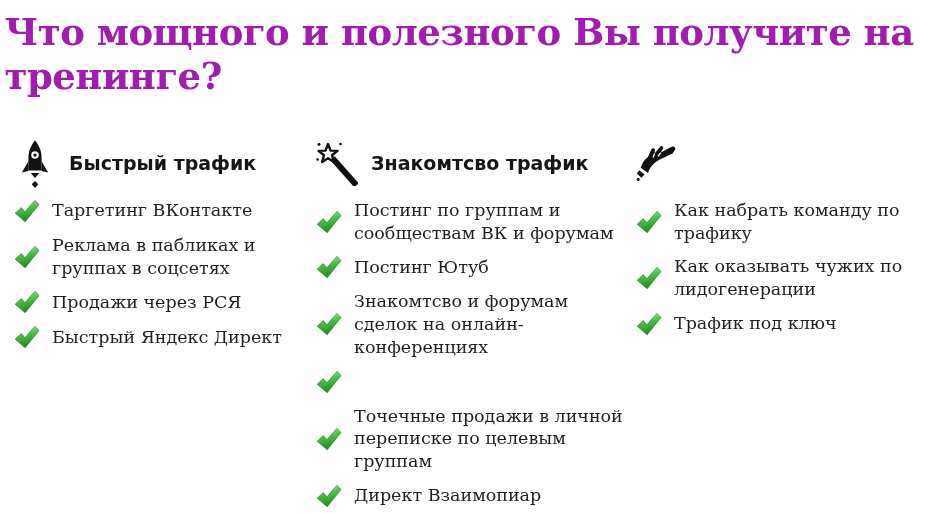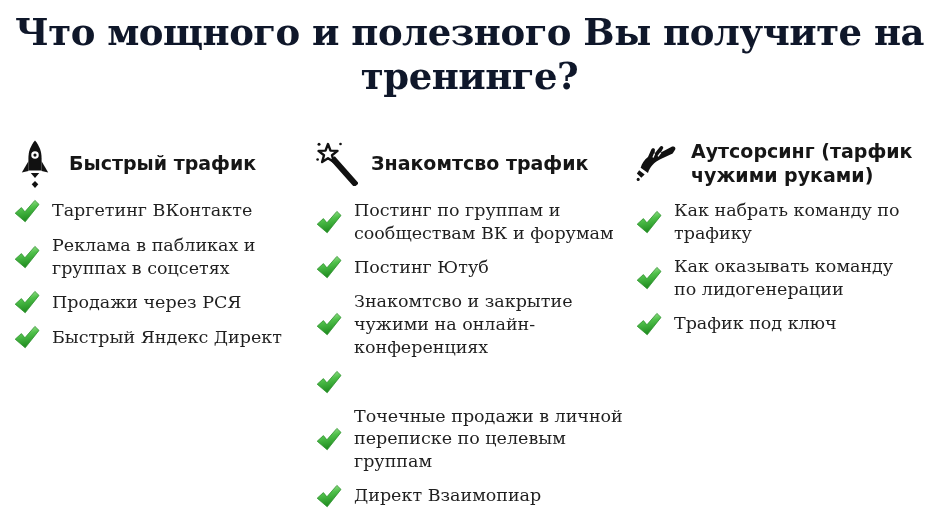--- a/index.html
+++ b/index.html
@@ -4,26 +4,25 @@
 <style>
   * { margin: 0; padding: 0; box-sizing: border-box; }
   html, body { width: 939px; height: 514px; background: #ffffff; overflow: hidden; }
   body { font-family: "DejaVu Serif", serif; }
 
   .page { width: 939px; height: 514px; background: #fff; }
 
   .page-heading {
     margin: 10px auto 16px auto;
     max-width: 930px;
-    text-align: center;
     font-family: "DejaVu Serif", serif;
     font-weight: bold;
     font-size: 37px;
     line-height: 1.2;
-    color: #0f172a;
+    color: #a21caf;
     letter-spacing: -0.5px;
   }
 
   .columns {
     display: flex;
     padding: 0 14px;
     margin-top: 38px;
     gap: 2px;
   }
   .col { flex: 0 0 auto; }
@@ -219,21 +218,21 @@
         <defs>
           <linearGradient id="cg" x1="0" y1="0" x2="0.25" y2="1">
             <stop offset="0" stop-color="#b9eda7"></stop>
             <stop offset="0.45" stop-color="#4fc04a"></stop>
             <stop offset="1" stop-color="#1f8c1f"></stop>
           </linearGradient>
         </defs>
         <path d="M1.2,14.2 L7.4,8.6 L10.9,12.8 L20.9,1.4 L25,5.4 L11.2,22.8 Z" fill="url(#cg)" stroke="#2c8f2c" stroke-width="0.8" stroke-linejoin="round"></path>
       </svg>
     </span>
-    <span class="item-text">Знакомтсво и закрытие чужими на онлайн-конференциях</span>
+    <span class="item-text">Знакомтсво и форумам сделок на онлайн-конференциях</span>
   </li>
           <li class="item">
     <span class="check">
       <svg viewBox="0 0 26 24" xmlns="http://www.w3.org/2000/svg">
         <defs>
           <linearGradient id="cg" x1="0" y1="0" x2="0.25" y2="1">
             <stop offset="0" stop-color="#b9eda7"></stop>
             <stop offset="0.45" stop-color="#4fc04a"></stop>
             <stop offset="1" stop-color="#1f8c1f"></stop>
           </linearGradient>
@@ -283,21 +282,20 @@
               <path d="M41,5 C42.5,2.5 39.5,0.5 37,2 L26,8 L28.5,3.5 C29.3,1.6 26.5,0.2 25.2,1.8 L19.5,9 L19.8,5 C19.8,3 16.8,2.8 16,4.8 L12.5,12.5 C8.5,15.5 6,19.5 4.8,24 L12.5,29.5 C14.5,23 19,18 25.5,15 L38.5,9 Z"></path>
               <path d="M3.2,26.5 L9,31 L5.5,34.5 L0.8,30 Z"></path>
               <circle cx="2.2" cy="36.2" r="1.6"></circle>
             </g>
             <g stroke="#ffffff" stroke-width="1.4">
               <line x1="26" y1="8" x2="23" y2="12"></line>
               <line x1="19.5" y1="9" x2="17.8" y2="13.2"></line>
             </g>
           </svg>
         </span>
-        <div class="col-title">Аутсорсинг (тарфик чужими руками)</div>
       </div>
       <ul class="items">
           <li class="item">
     <span class="check">
       <svg viewBox="0 0 26 24" xmlns="http://www.w3.org/2000/svg">
         <defs>
           <linearGradient id="cg" x1="0" y1="0" x2="0.25" y2="1">
             <stop offset="0" stop-color="#b9eda7"></stop>
             <stop offset="0.45" stop-color="#4fc04a"></stop>
             <stop offset="1" stop-color="#1f8c1f"></stop>
@@ -314,21 +312,21 @@
         <defs>
           <linearGradient id="cg" x1="0" y1="0" x2="0.25" y2="1">
             <stop offset="0" stop-color="#b9eda7"></stop>
             <stop offset="0.45" stop-color="#4fc04a"></stop>
             <stop offset="1" stop-color="#1f8c1f"></stop>
           </linearGradient>
         </defs>
         <path d="M1.2,14.2 L7.4,8.6 L10.9,12.8 L20.9,1.4 L25,5.4 L11.2,22.8 Z" fill="url(#cg)" stroke="#2c8f2c" stroke-width="0.8" stroke-linejoin="round"></path>
       </svg>
     </span>
-    <span class="item-text">Как оказывать команду по лидогенерации</span>
+    <span class="item-text">Как оказывать чужих по лидогенерации</span>
   </li>
           <li class="item">
     <span class="check">
       <svg viewBox="0 0 26 24" xmlns="http://www.w3.org/2000/svg">
         <defs>
           <linearGradient id="cg" x1="0" y1="0" x2="0.25" y2="1">
             <stop offset="0" stop-color="#b9eda7"></stop>
             <stop offset="0.45" stop-color="#4fc04a"></stop>
             <stop offset="1" stop-color="#1f8c1f"></stop>
           </linearGradient>

